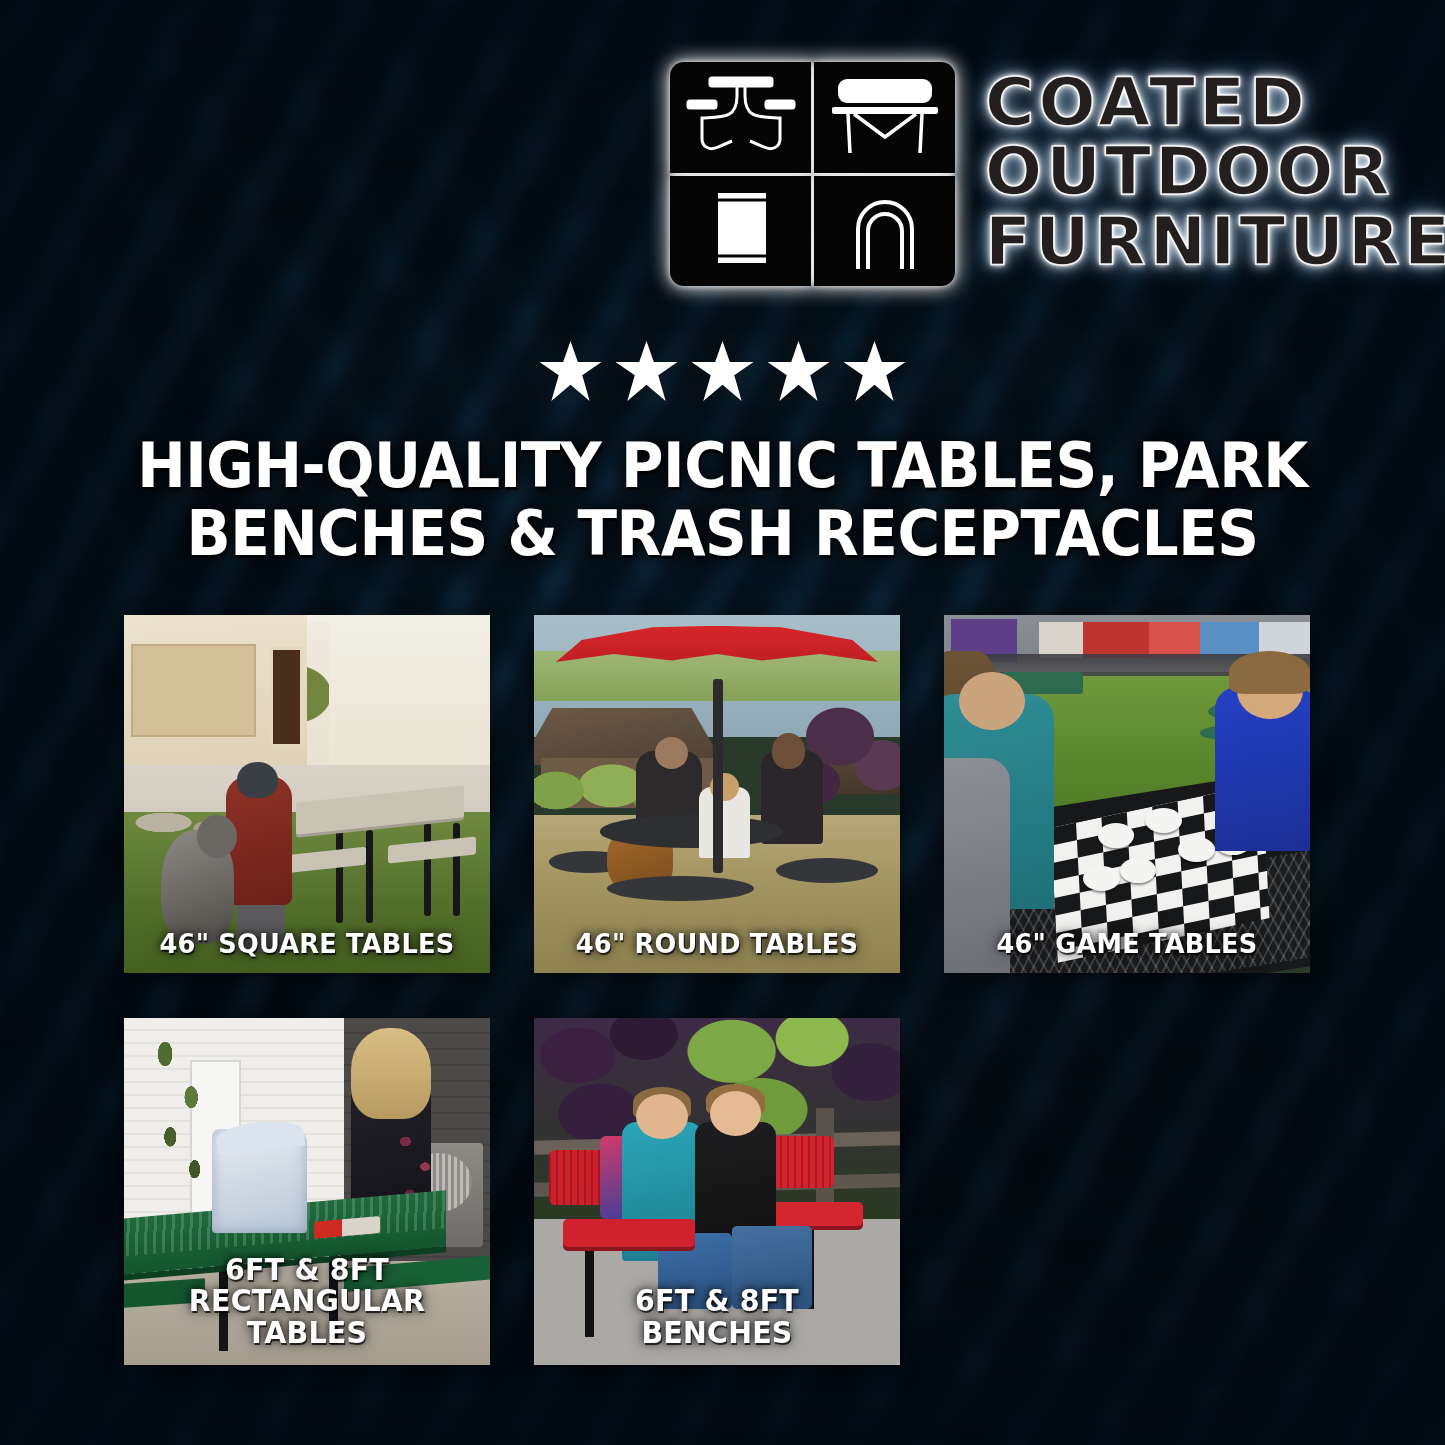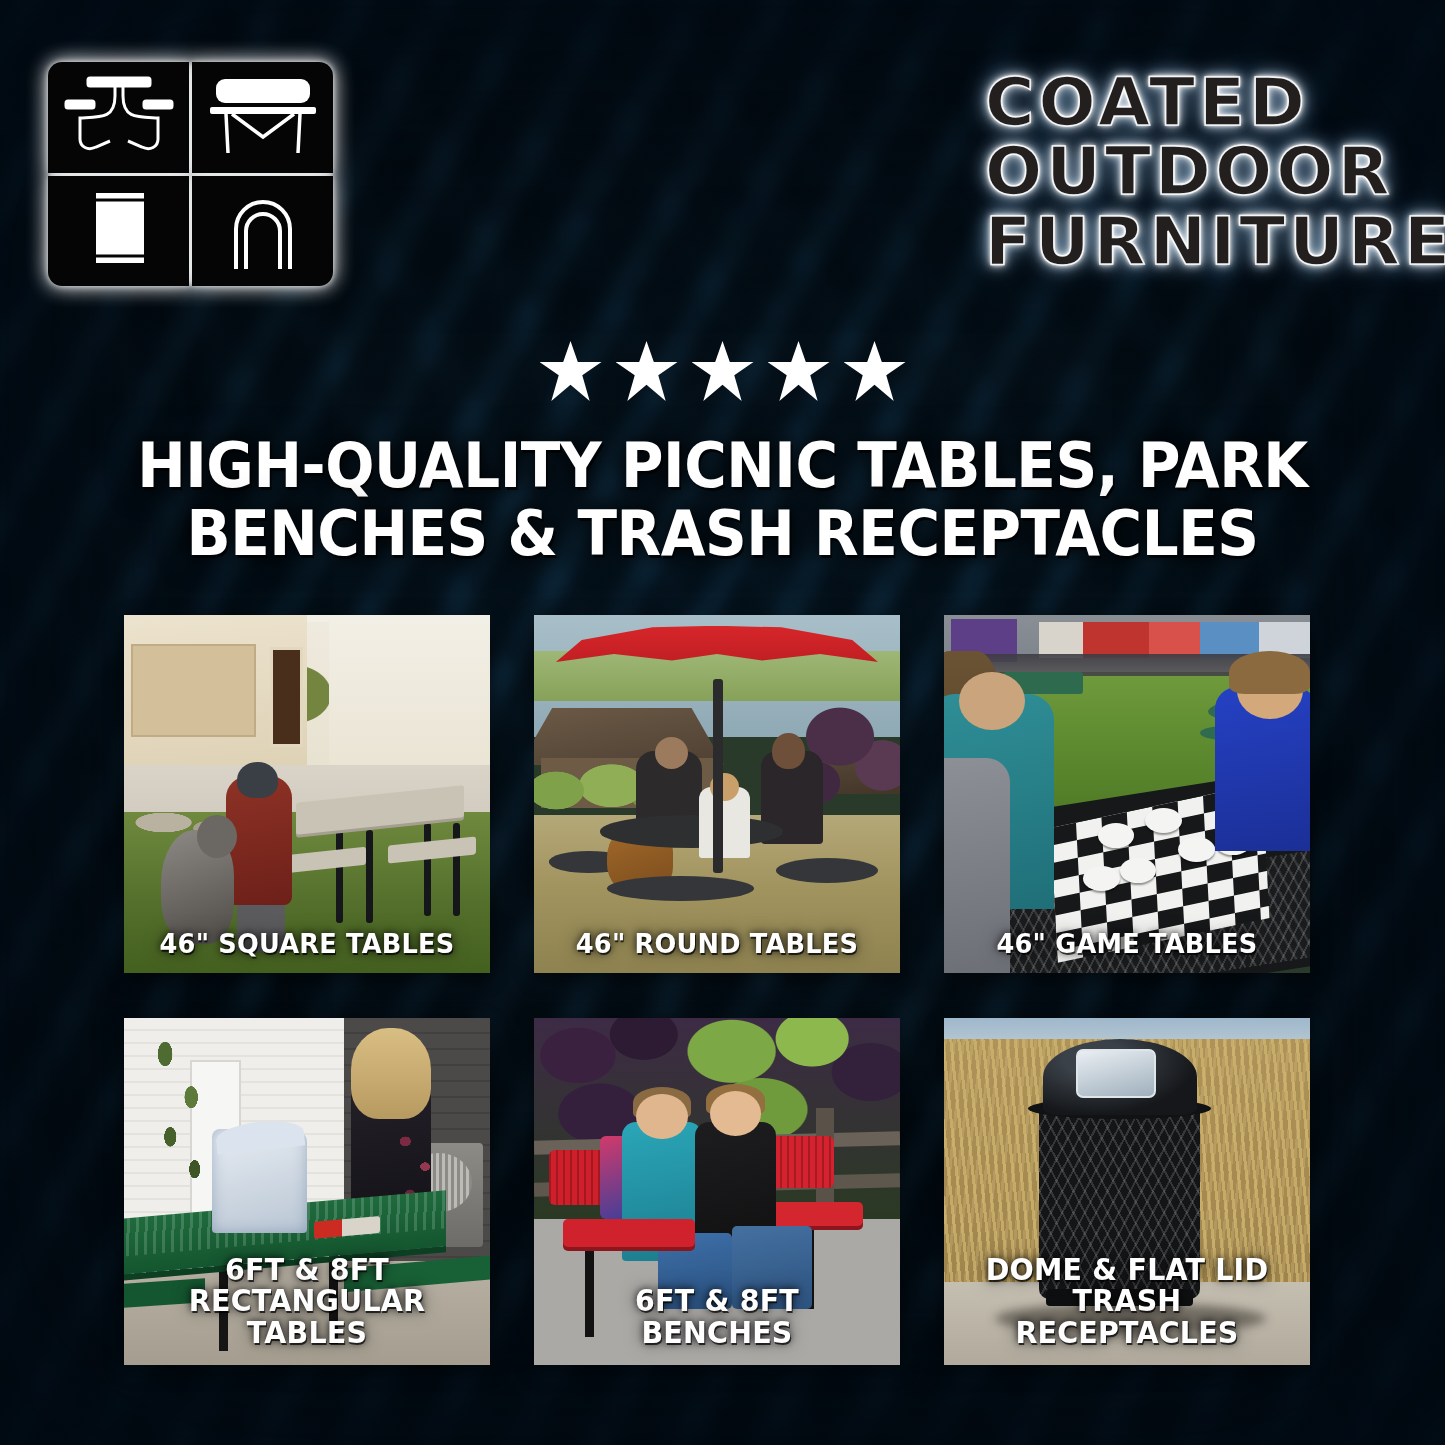--- a/index.html
+++ b/index.html
@@ -51,21 +51,21 @@
     position:absolute; inset:0;
     box-shadow: inset 0 0 220px 70px rgba(2,10,20,.72);
   }
 
   
   #page { position:relative; z-index:2; width:1445px; height:1445px; }
 
   
   .logo-row {
     position:absolute; left:0; right:0; top:62px;
-    display:flex; align-items:center; justify-content:space-between; gap:30px;padding-left:48px;
+    display:flex; align-items:center; justify-content:flex-end; gap:30px;padding-left:48px;
   }
   .logo-mark {
     width:285px; height:224px;
     display:grid; grid-template-columns:1fr 1fr; grid-template-rows:1fr 1fr;
     gap:3px;
     filter: drop-shadow(0 0 10px rgba(255,255,255,.65)) drop-shadow(0 0 3px rgba(255,255,255,.9));
   }
   .logo-cell {
     background:#050505;
     display:flex; align-items:center; justify-content:center;
@@ -544,32 +544,15 @@
         <div class="rect t5-jeans2"></div>
         <div class="t5-bleg" style="left:14%;top:64%;height:28%"></div>
         <div class="rect t5-seatL"></div>
       </div>
       <div class="caption">
         <span class="cl">6FT &amp; 8FT</span>
         <span class="cl">BENCHES</span>
       </div>
     </div>
 
-    <div class="tile two-line">
-      <div class="scene">
-        <div class="band t6-sky"></div>
-        <div class="band t6-grass"></div>
-        <div class="band t6-path"></div>
-        <div class="rect t6-shadow"></div>
-        <div class="rect t6-body"></div>
-        <div class="rect t6-base"></div>
-        <div class="rect t6-rim"></div>
-        <div class="rect t6-dome"></div>
-        <div class="rect t6-open"></div>
-      </div>
-      <div class="caption">
-        <span class="cl">DOME &amp; FLAT LID</span>
-        <span class="cl">TRASH RECEPTACLES</span>
-      </div>
-    </div>
 
   </div>
 </div>
 
 </body></html>

